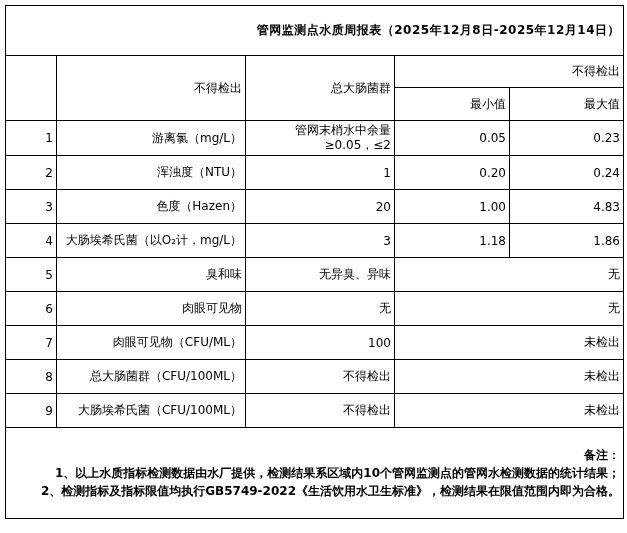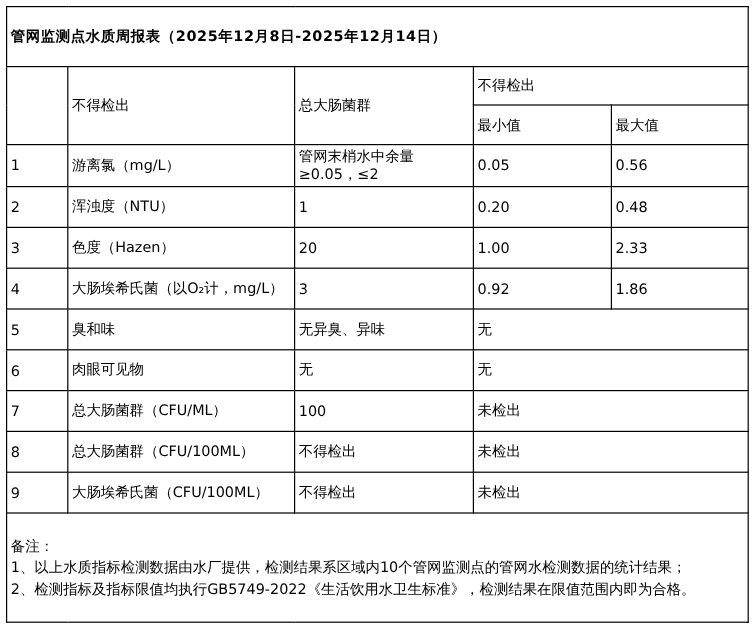--- a/index.html
+++ b/index.html
@@ -12,36 +12,36 @@
   }
   table.report{
     position:absolute;left:5px;top:5px;
     width:618px;
     border-collapse:collapse;
     table-layout:fixed;
   }
   table.report td{
     border:1px solid #000000;
     font-size:12px;
-    text-align:left;
+    text-align:right;
     vertical-align:middle;
     padding:1px 3px;
     overflow:hidden;
   }
   tr.r-title{height:50px;}
   td.title-cell{
     font-size:15px;
     font-weight:bold;
     letter-spacing:0.5px;
   }
   tr.r-head-a{height:32px;}
   tr.r-head-b{height:33px;}
   tr.r-data{height:34px;}
   tr.r-data-tall{height:35px;}
-  tr.r-notes{height:91px;}
+  tr.r-notes{height:91px;font-weight:bold;}
   td.notes-cell{
     text-align:left;
     vertical-align:top;
     font-size:12.5px;
     line-height:18px;
     padding:3px 5px;
   }
   td.limit-wrap{line-height:15px;padding:1px 6px;}
 </style>
 </head>
@@ -72,64 +72,64 @@
     <tr class="r-head-b">
       <td>最小值</td>
       <td>最大值</td>
     </tr>
 
     <tr class="r-data-tall">
       <td>1</td>
       <td>游离氯（mg/L）</td>
       <td class="limit-wrap">管网末梢水中余量≥0.05，≤2</td>
       <td>0.05</td>
-      <td>0.56</td>
+      <td>0.23</td>
     </tr>
 
     <tr class="r-data">
       <td>2</td>
       <td>浑浊度（NTU）</td>
       <td>1</td>
       <td>0.20</td>
-      <td>0.48</td>
+      <td>0.24</td>
     </tr>
 
     <tr class="r-data">
       <td>3</td>
       <td>色度（Hazen）</td>
       <td>20</td>
       <td>1.00</td>
-      <td>2.33</td>
+      <td>4.83</td>
     </tr>
 
     <tr class="r-data">
       <td>4</td>
       <td>大肠埃希氏菌（以O₂计，mg/L）</td>
       <td>3</td>
-      <td>0.92</td>
+      <td>1.18</td>
       <td>1.86</td>
     </tr>
 
     <tr class="r-data">
       <td>5</td>
       <td>臭和味</td>
       <td>无异臭、异味</td>
       <td colspan="2">无</td>
     </tr>
 
     <tr class="r-data">
       <td>6</td>
       <td>肉眼可见物</td>
       <td>无</td>
       <td colspan="2">无</td>
     </tr>
 
     <tr class="r-data">
       <td>7</td>
-      <td>总大肠菌群（CFU/ML）</td>
+      <td>肉眼可见物（CFU/ML）</td>
       <td>100</td>
       <td colspan="2">未检出</td>
     </tr>
 
     <tr class="r-data">
       <td>8</td>
       <td>总大肠菌群（CFU/100ML）</td>
       <td>不得检出</td>
       <td colspan="2">未检出</td>
     </tr>

